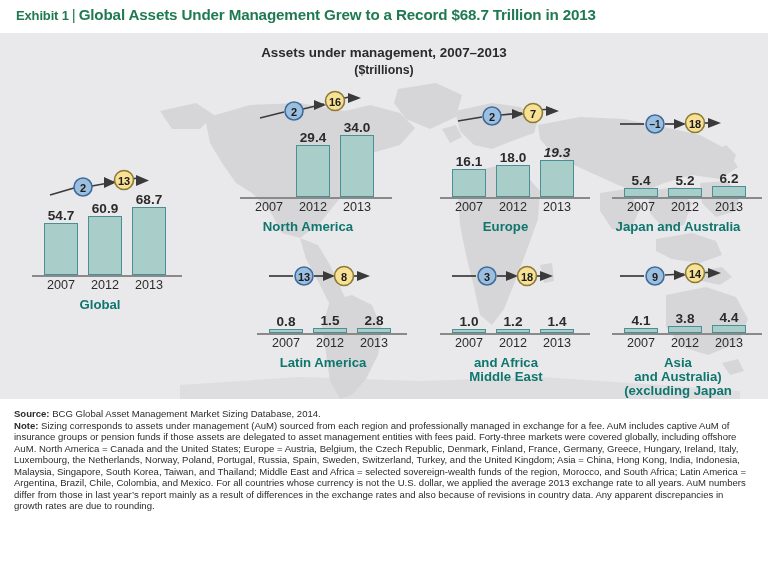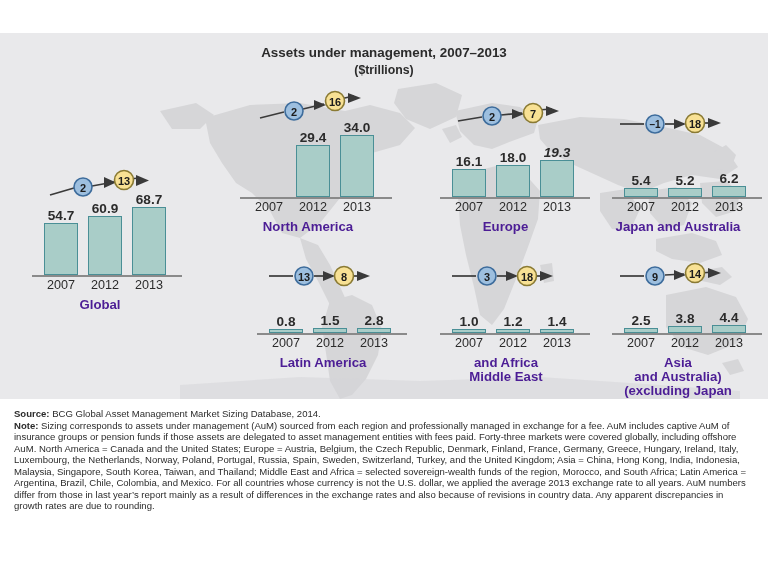--- a/index.html
+++ b/index.html
@@ -55,21 +55,21 @@
   .axis-line {
     position: absolute; height: 1.6px; background: #8a8a8a;
   }
   .year-row { position: absolute; width: 100%; }
   .year-lbl {
     position: absolute; width: 44px; text-align: center;
     font-size: 12.6px; color: #2b2b2b; font-weight: normal;
   }
   .region-name {
     position: absolute; width: 100%; text-align: center;
-    font-size: 13.2px; font-weight: bold; color: #4c1d95; line-height: 14px;
+    font-size: 13.2px; font-weight: bold; color: #0f766e; line-height: 14px;
   }
 
   
   .growth { position: absolute; }
   .growth svg { display: block; overflow: visible; }
   .badge-txt {
     font-family: "Liberation Sans", sans-serif;
     font-size: 11px; font-weight: bold; fill: #1c1c1c;
     text-anchor: middle; dominant-baseline: central;
   }
@@ -85,20 +85,25 @@
     text-align: left;
   }
   #footnotes b { font-weight: bold; }
   #note-block { margin-top: 0px; }
 </style>
 </head>
 <body>
 
 <div id="page">
 
+  <div id="header">
+    <div id="header-title">
+      <span class="ex">Exhibit 1</span><span class="bar">|</span><span>Global Assets Under Management Grew to a Record $68.7 Trillion in 2013</span>
+    </div>
+  </div>
 
   <div id="chart-panel">
 
     <svg id="worldmap" viewBox="0 0 768 366">
       <g fill="#d6d6d8">
 
         <path d="M205 85 L250 72 L300 70 L345 78 L370 72 L400 80 L415 95 L400 112 L372 120 L352 140 L340 165 L320 190 L300 205 L282 200 L270 178 L252 160 L236 150 L222 130 L210 110 Z"></path>
         <path d="M300 205 L318 212 L330 232 L342 258 L352 280 L344 288 L330 272 L318 248 L306 226 Z"></path>
         <path d="M160 78 L196 70 L214 82 L200 96 L172 96 Z"></path>
 
@@ -362,21 +367,21 @@
           <line x1="82" y1="10" x2="96" y2="9" stroke="#3a3a3a" stroke-width="1.7"></line>
           <polygon points="90,5 103,10 90,15" fill="#3a3a3a"></polygon>
           <circle cx="37" cy="13" r="9" fill="#9dbfdf" stroke="#3d6c9c" stroke-width="1.6"></circle>
           <text class="badge-txt" x="37" y="13.5">9</text>
           <circle cx="77" cy="10" r="9.5" fill="#f8e194" stroke="#8a7a33" stroke-width="1.6"></circle>
           <text class="badge-txt" x="77" y="10.5">14</text>
         </svg>
       </div>
       <div class="bars-area" style="height:42px; position:absolute; left:0; top:28px; width:160px;">
         <div class="bar-col" style="left:22px; height:5px;">
-          <div class="bar-val" style="bottom:5px;">2.5</div>
+          <div class="bar-val" style="bottom:5px;">4.1</div>
           <div class="bar-rect" style="height:5px;"></div>
         </div>
         <div class="bar-col" style="left:66px; height:7px;">
           <div class="bar-val" style="bottom:7px;">3.8</div>
           <div class="bar-rect" style="height:7px;"></div>
         </div>
         <div class="bar-col" style="left:110px; height:8px;">
           <div class="bar-val" style="bottom:8px;">4.4</div>
           <div class="bar-rect" style="height:8px;"></div>
         </div>

